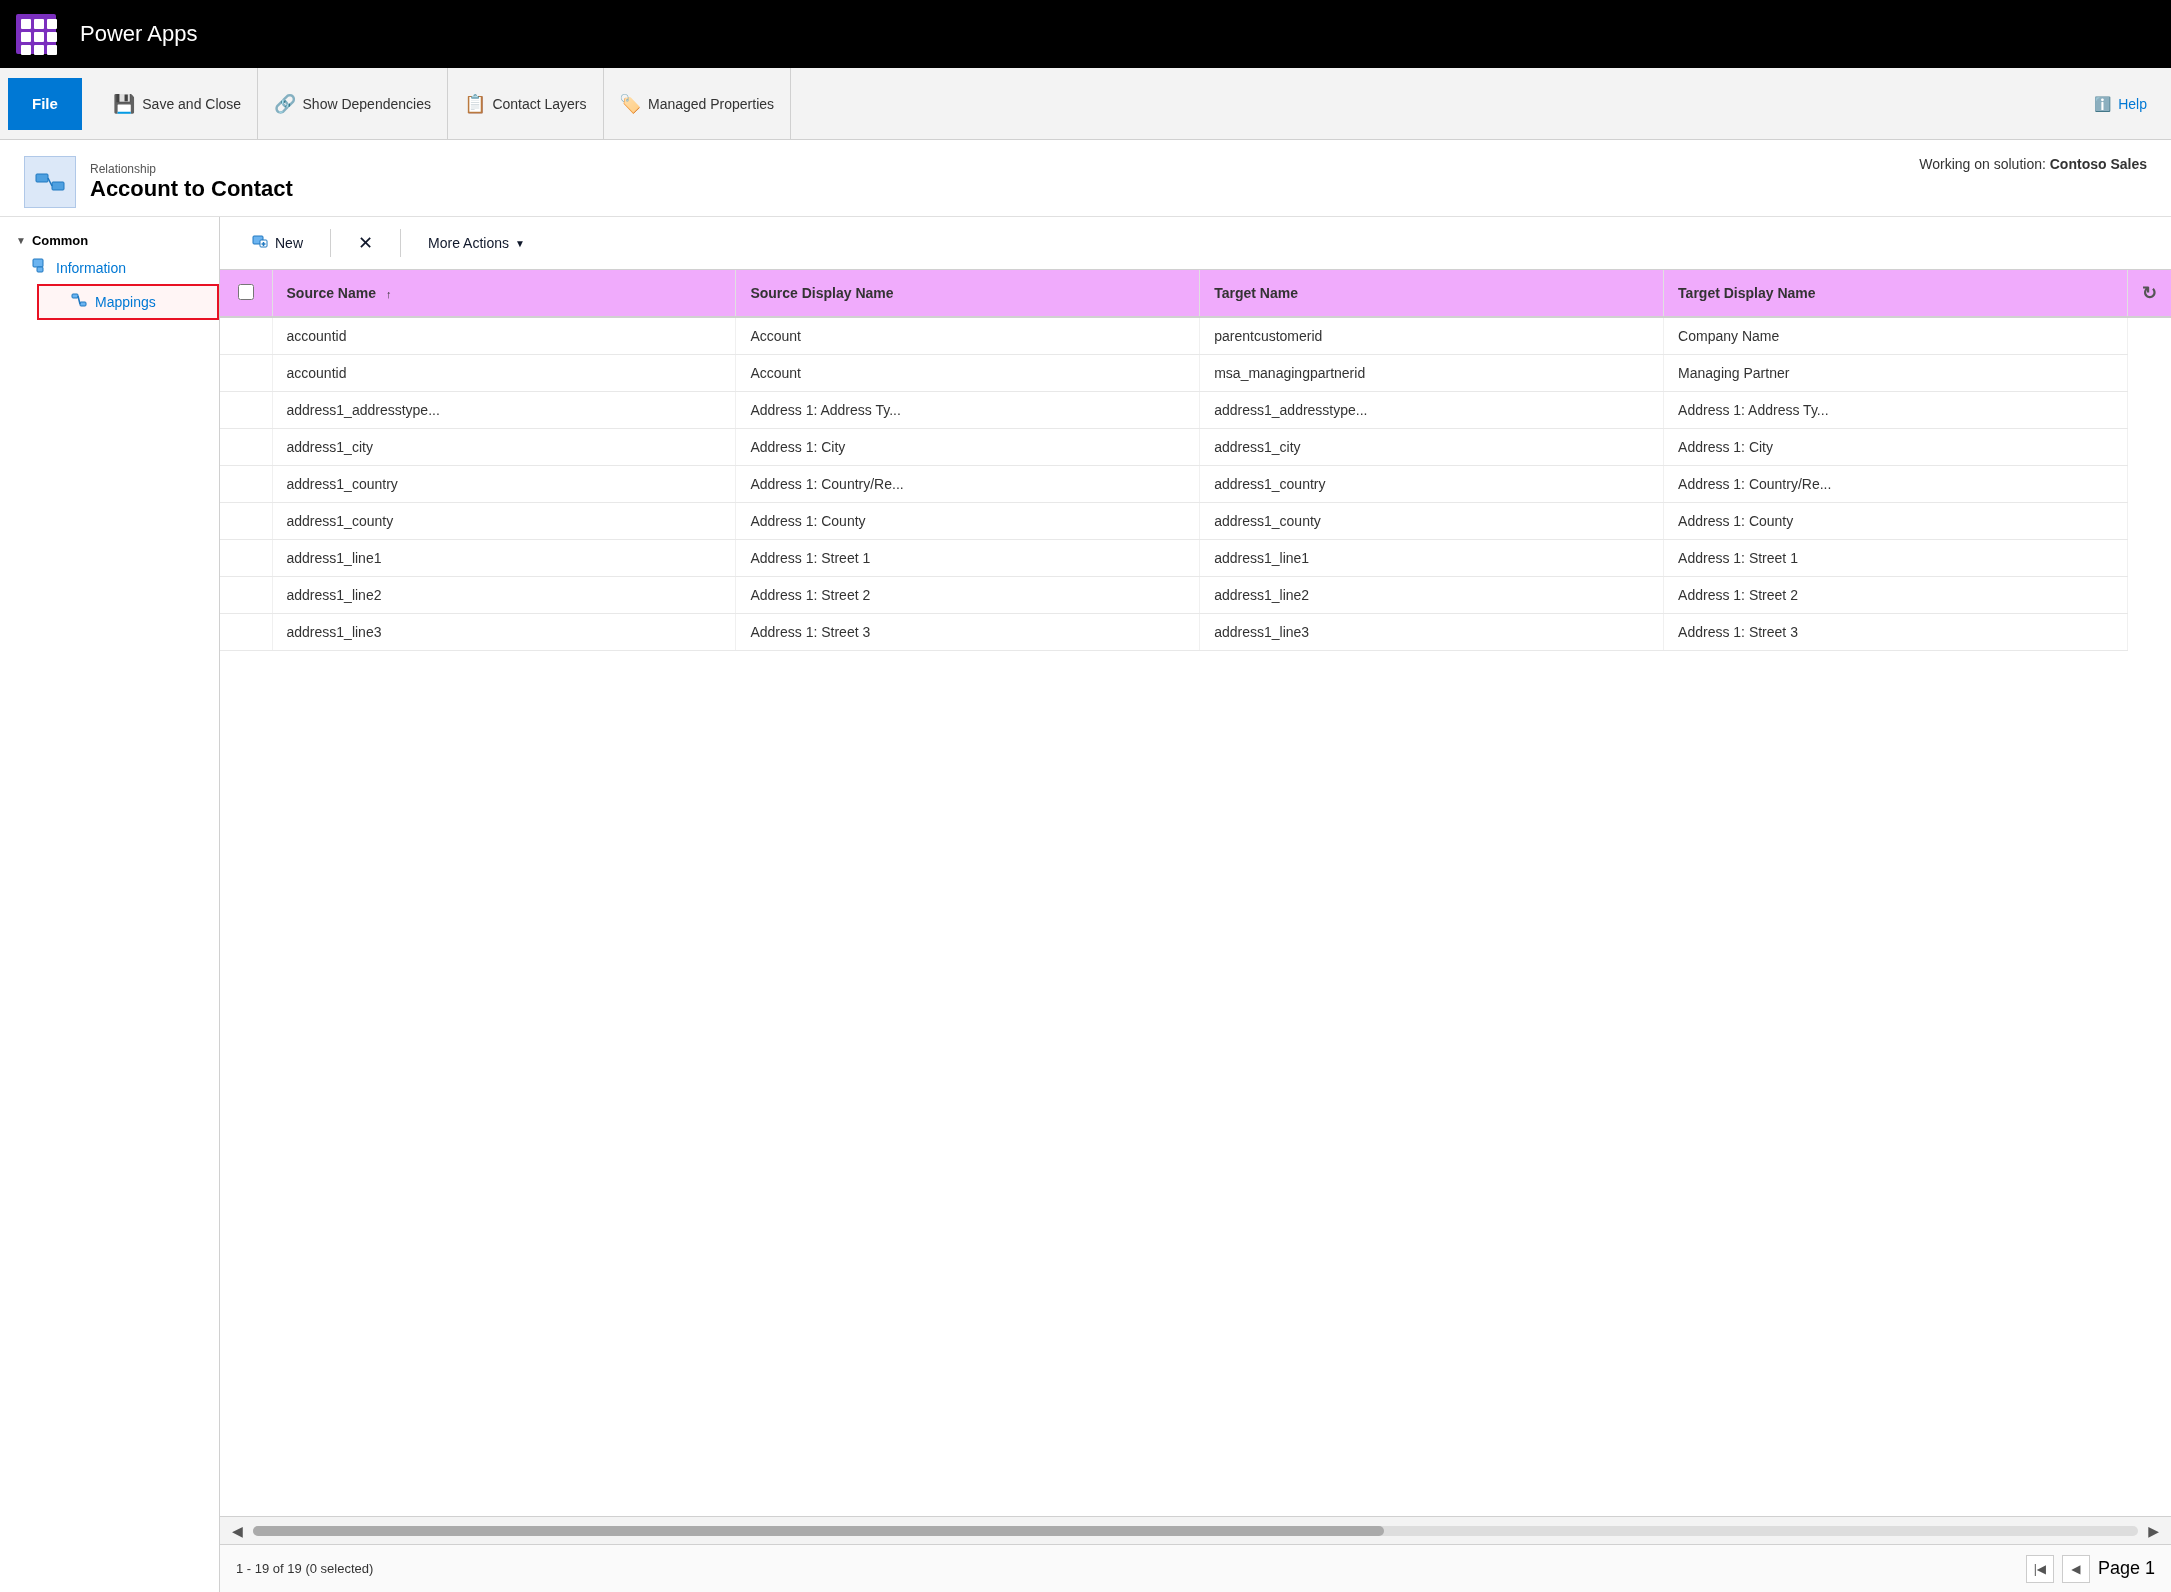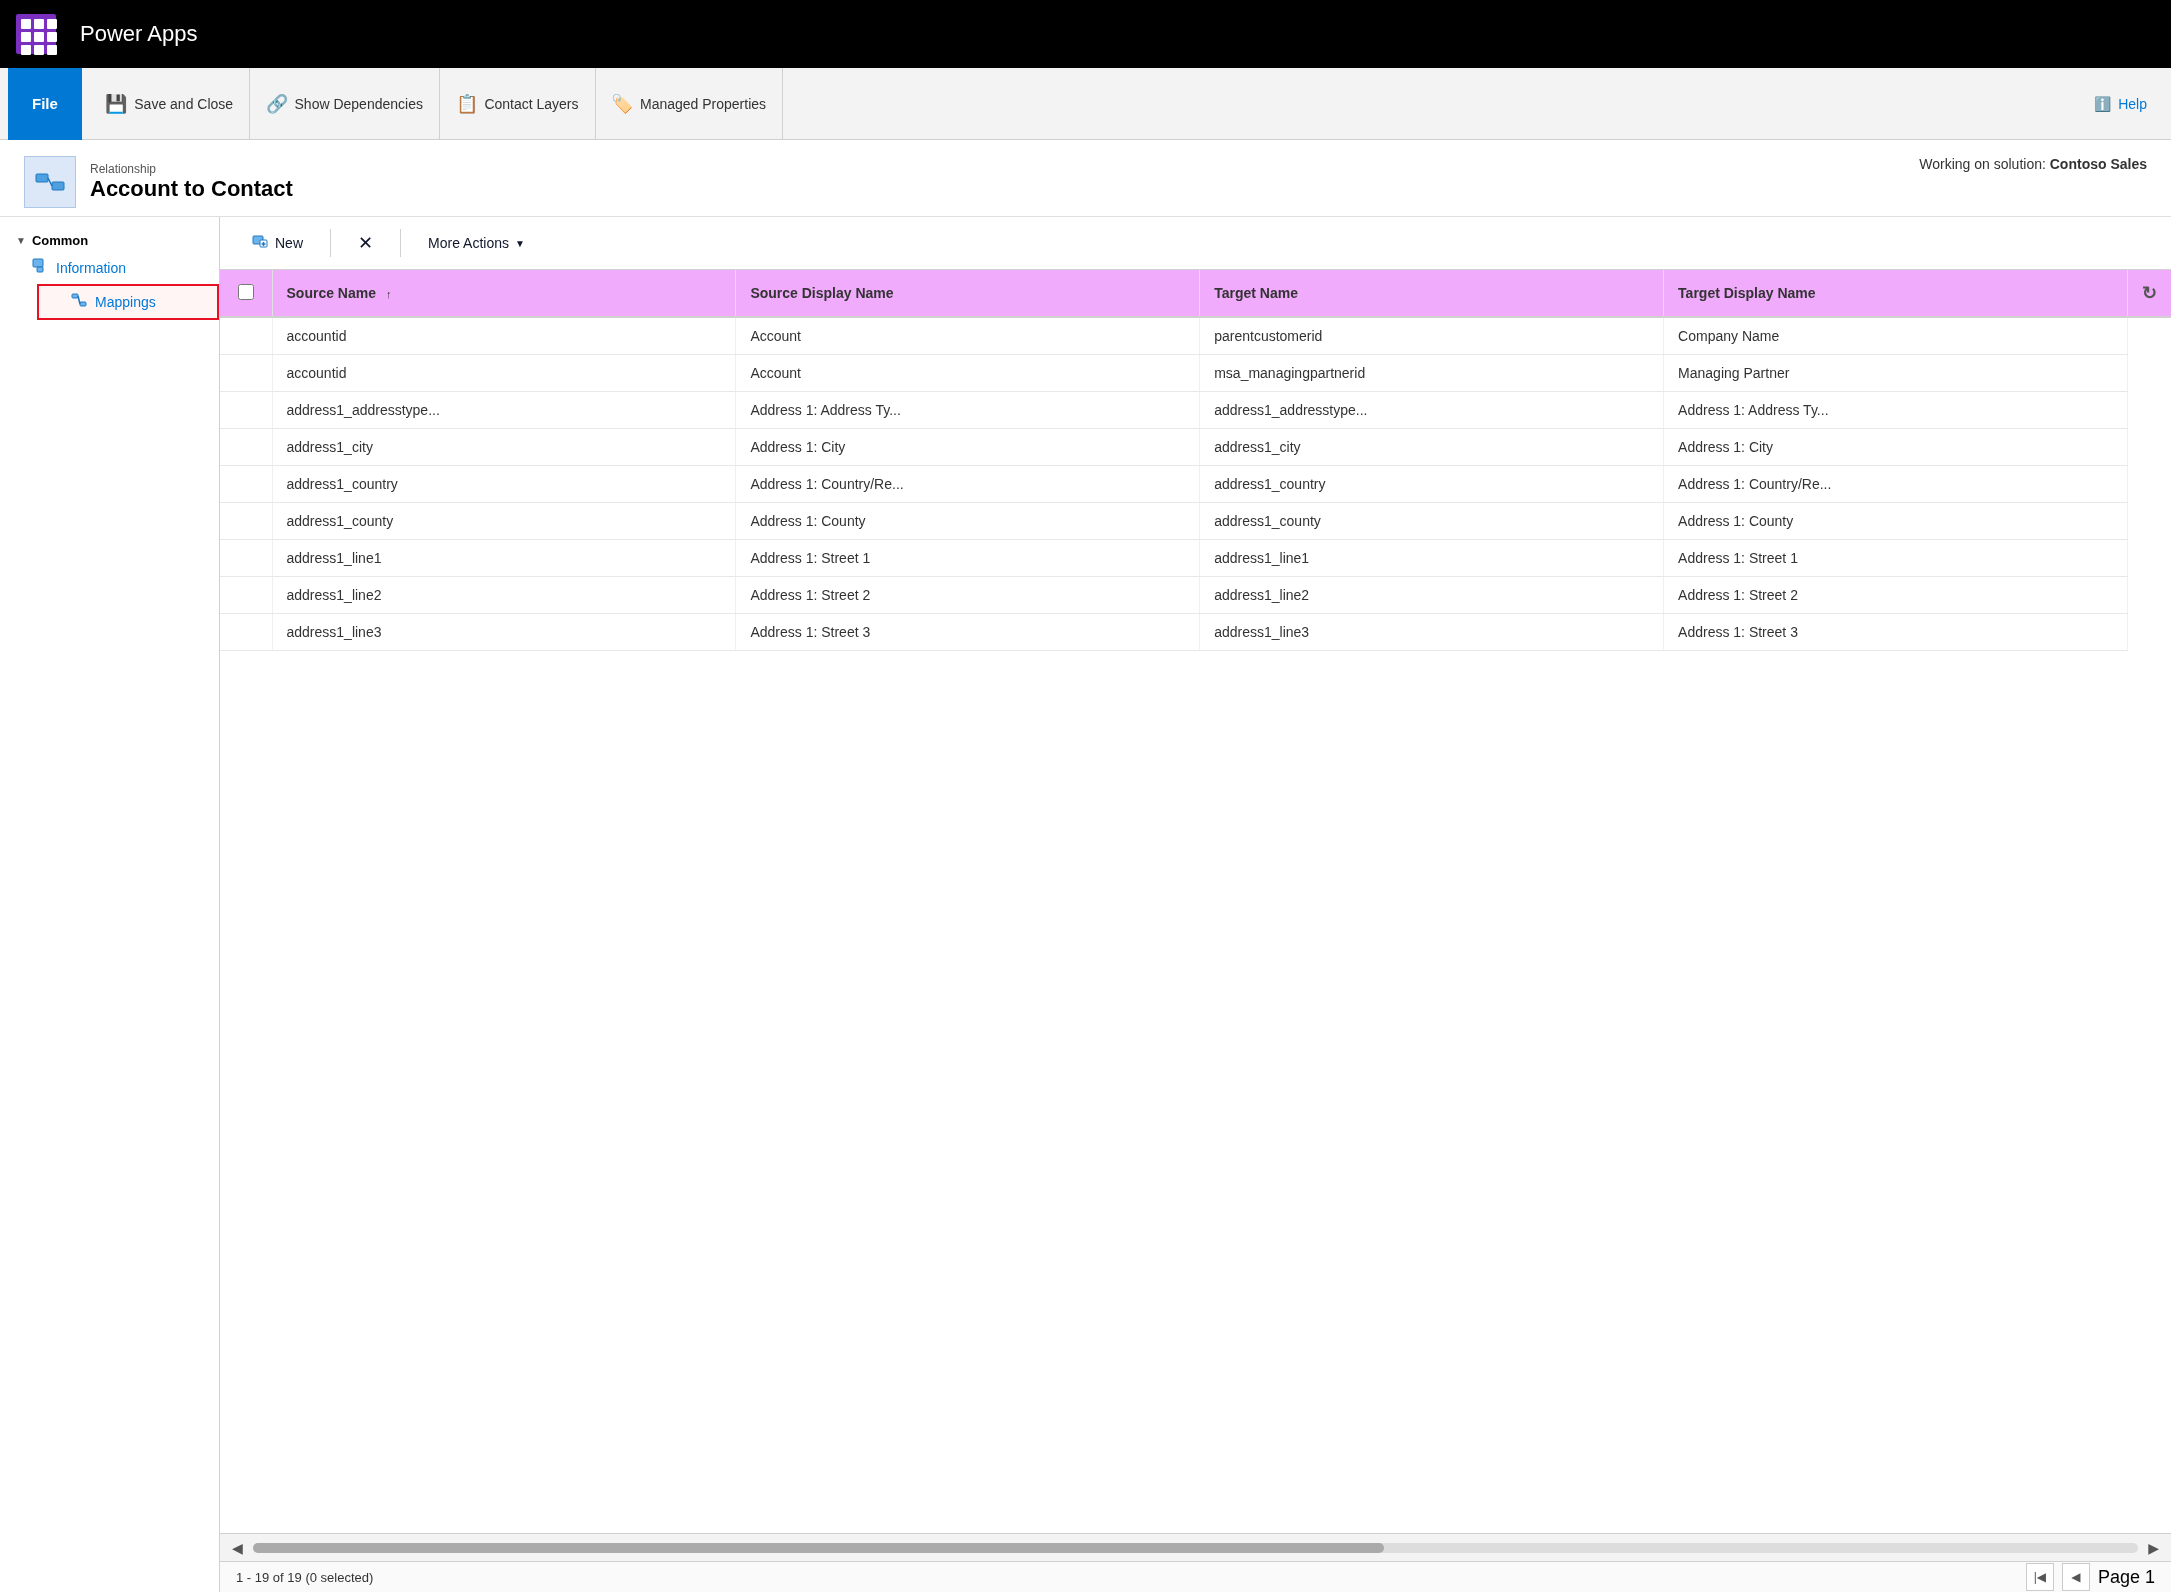--- a/index.html
+++ b/index.html
@@ -36,25 +36,25 @@
       align-items: center;
       padding: 0 8px;
       gap: 0;
     }
     .ribbon-file-btn {
       background: #0078d4;
       color: #fff;
       font-size: 15px;
       font-weight: 600;
       padding: 0 24px;
-      height: 72px;
+      height: 52px;
       border: none;
       cursor: pointer;
       display: flex; align-items: center;
-      margin-right: 8px;
+      margin-right: 16px;
     }
     .ribbon-action {
       display: flex; align-items: center; gap: 6px;
       padding: 0 16px;
       height: 72px;
       border: none; background: transparent;
       cursor: pointer;
       font-size: 14px;
       color: #333;
       border-right: 1px solid #d0d0d0;
@@ -233,21 +233,21 @@
       width: 60%;
       height: 10px;
       background: #aaa;
       border-radius: 5px;
       position: absolute;
       left: 0;
     }
 
     
     .table-footer {
-      height: 31px;
+      height: 48px;
       border-top: 1px solid #d0d0d0;
       display: flex;
       align-items: center;
       justify-content: space-between;
       padding: 0 16px;
       background: #fafafa;
     }
     .footer-status { font-size: 13px; color: #333; }
     .pagination {
       display: flex; align-items: center; gap: 8px;

